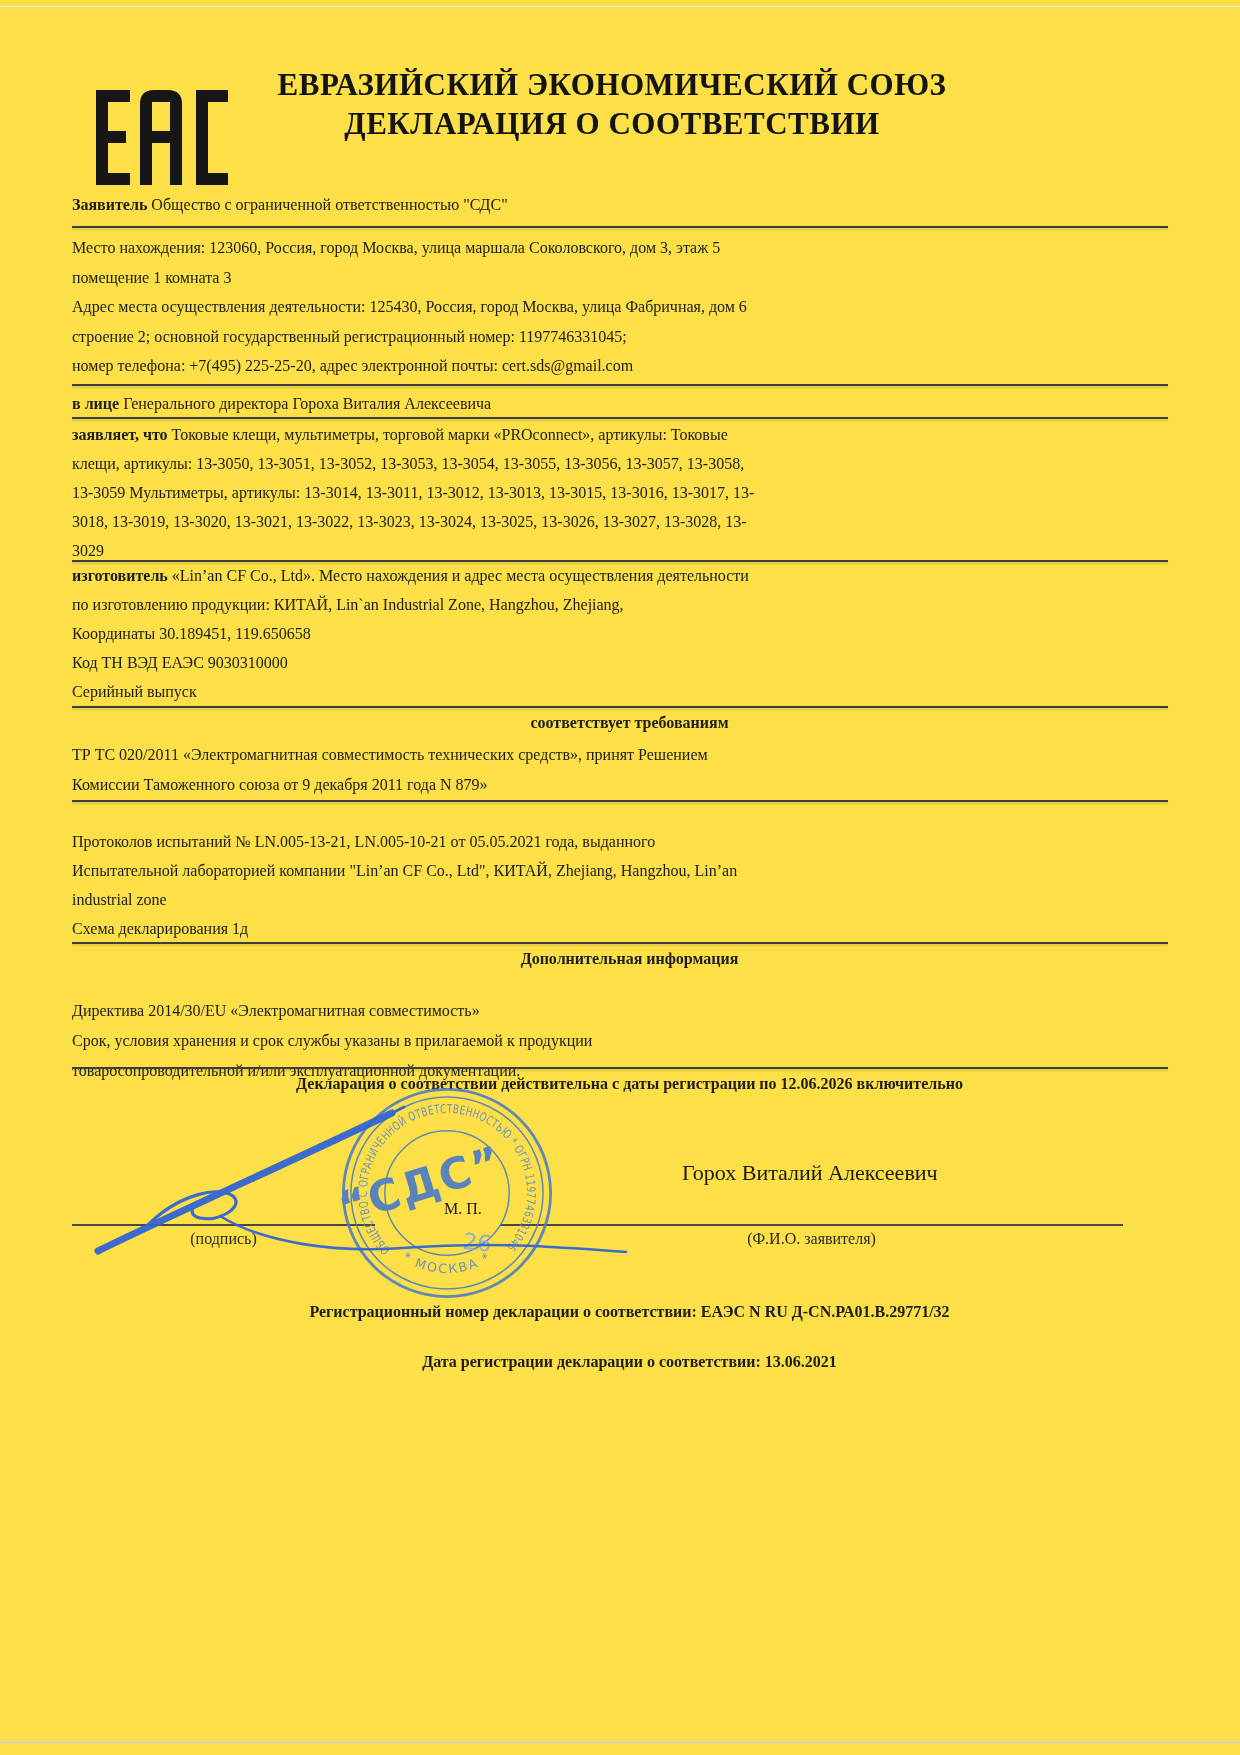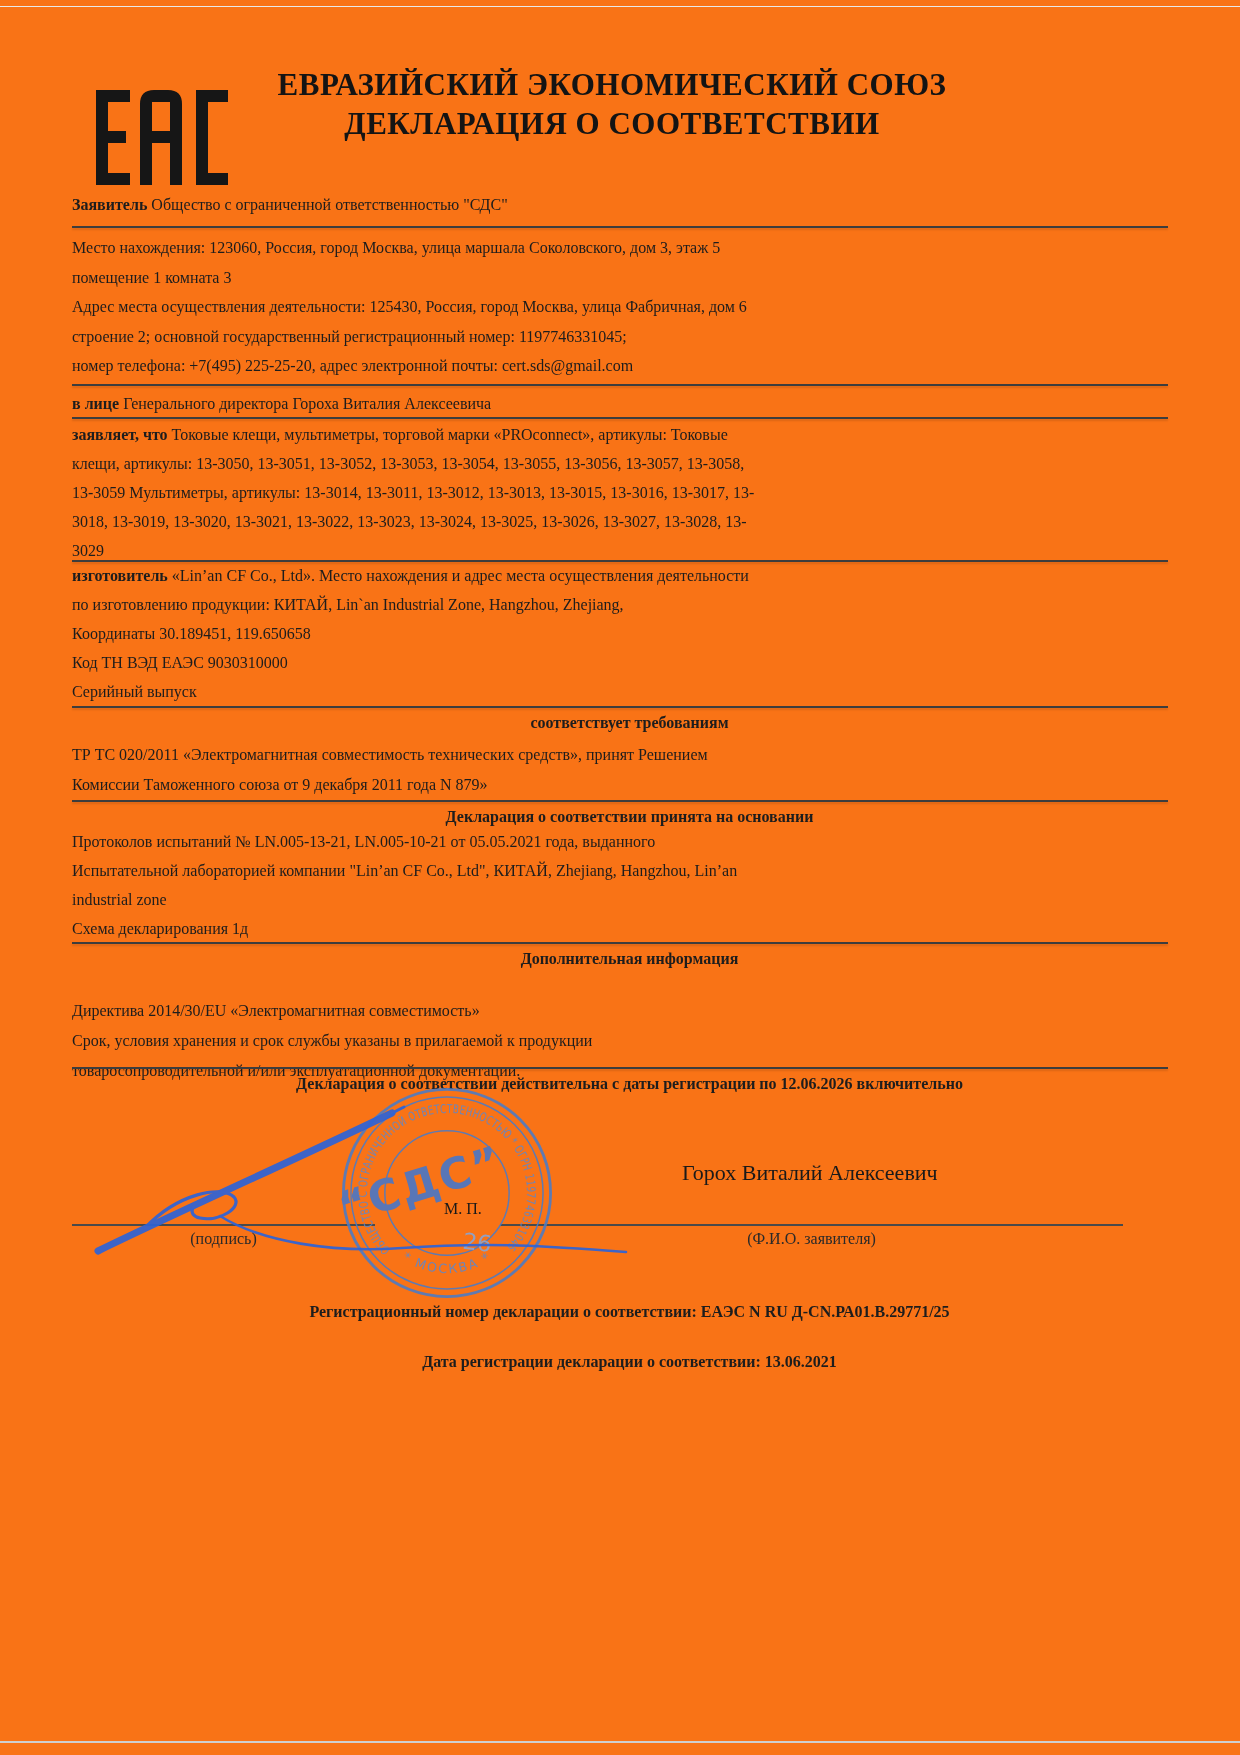--- a/index.html
+++ b/index.html
@@ -1,18 +1,18 @@
 <!DOCTYPE html>
 <html lang="ru"><head>
 <meta charset="utf-8">
 <style>
   html,body{margin:0;padding:0;background:#ffffff;}
   .page{
     position:relative;width:1240px;height:1755px;margin:0 auto;
-    background:#f97316;overflow:hidden;
+    background:#fde047;overflow:hidden;
     font-family:"Liberation Serif","DejaVu Serif",serif;color:#1d1d1d;
   }
   .hdr{position:absolute;left:-8px;width:1240px;text-align:center;font-weight:bold;
        font-size:31px;line-height:36px;letter-spacing:0.5px;color:#141414;}
   .row{position:absolute;left:72px;width:1115px;margin:0;white-space:pre-line;
        font-size:16px;line-height:29.5px;color:#1d1d1d;}
   .lh29{line-height:29px;}
   .lh30{line-height:30px;}
   .bold{font-weight:bold;text-align:center;}
   .row b{font-weight:bold;}
@@ -77,21 +77,20 @@
 Координаты 30.189451, 119.650658
 Код ТН ВЭД ЕАЭС 9030310000
 Серийный выпуск</span></p>
   <div class="rule" style="top:706px"></div>
 
   <p class="row bold" style="top:708px"><span>соответствует требованиям</span></p>
   <p class="row" style="top:740px"><span>ТР ТС 020/2011 «Электромагнитная совместимость технических средств», принят Решением
 Комиссии Таможенного союза от 9 декабря 2011 года N 879»</span></p>
   <div class="rule" style="top:800px"></div>
 
-  <p class="row bold" style="top:802px"><span>Декларация о соответствии принята на основании</span></p>
   <p class="row lh29" style="top:827px"><span>Протоколов испытаний № LN.005-13-21, LN.005-10-21 от 05.05.2021 года, выданного
 Испытательной лабораторией компании "Lin’an CF Co., Ltd", КИТАЙ, Zhejiang, Hangzhou, Lin’an
 industrial zone
 Схема декларирования 1д</span></p>
   <div class="rule" style="top:942px"></div>
 
   <p class="row bold" style="top:944px"><span>Дополнительная информация</span></p>
   <p class="row lh30" style="top:996px"><span>Директива 2014/30/EU «Электромагнитная совместимость»
 Срок, условия хранения и срок службы указаны в прилагаемой к продукции
 товаросопроводительной и/или эксплуатационной документации.</span></p>
@@ -125,18 +124,18 @@
   </svg>
 
   <div class="sline" style="left:72px;width:303px"></div>
   <div class="sline" style="left:500px;width:623px"></div>
 
   <div class="cap" style="left:72px;width:303px">(подпись)</div>
   <div class="mp">М. П.</div>
   <div class="name">Горох Виталий Алексеевич</div>
   <div class="cap" style="left:500px;width:623px">(Ф.И.О. заявителя)</div>
 
-  <p class="row bold" style="top:1297px"><span>Регистрационный номер декларации о соответствии: ЕАЭС N RU Д-CN.РА01.В.29771/25</span></p>
+  <p class="row bold" style="top:1297px"><span>Регистрационный номер декларации о соответствии: ЕАЭС N RU Д-CN.РА01.В.29771/32</span></p>
   <p class="row bold" style="top:1347px"><span>Дата регистрации декларации о соответствии: 13.06.2021</span></p>
 
   <div class="artifact-bottom"></div>
 
 </div>
 
 </body></html>

